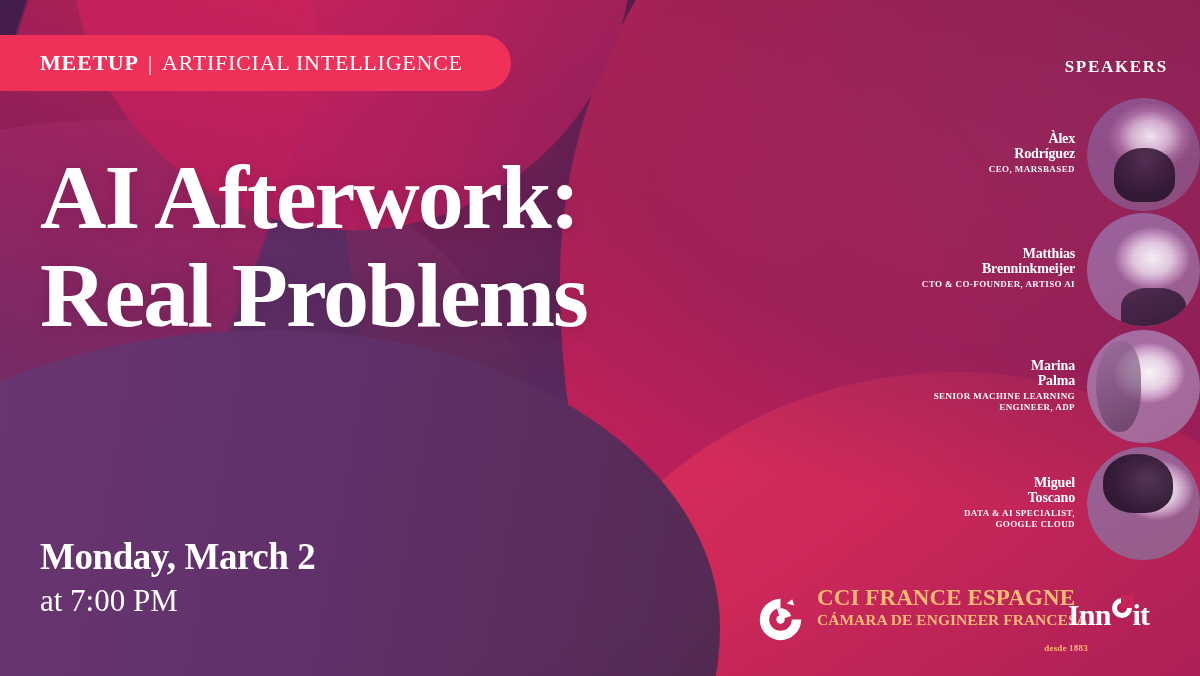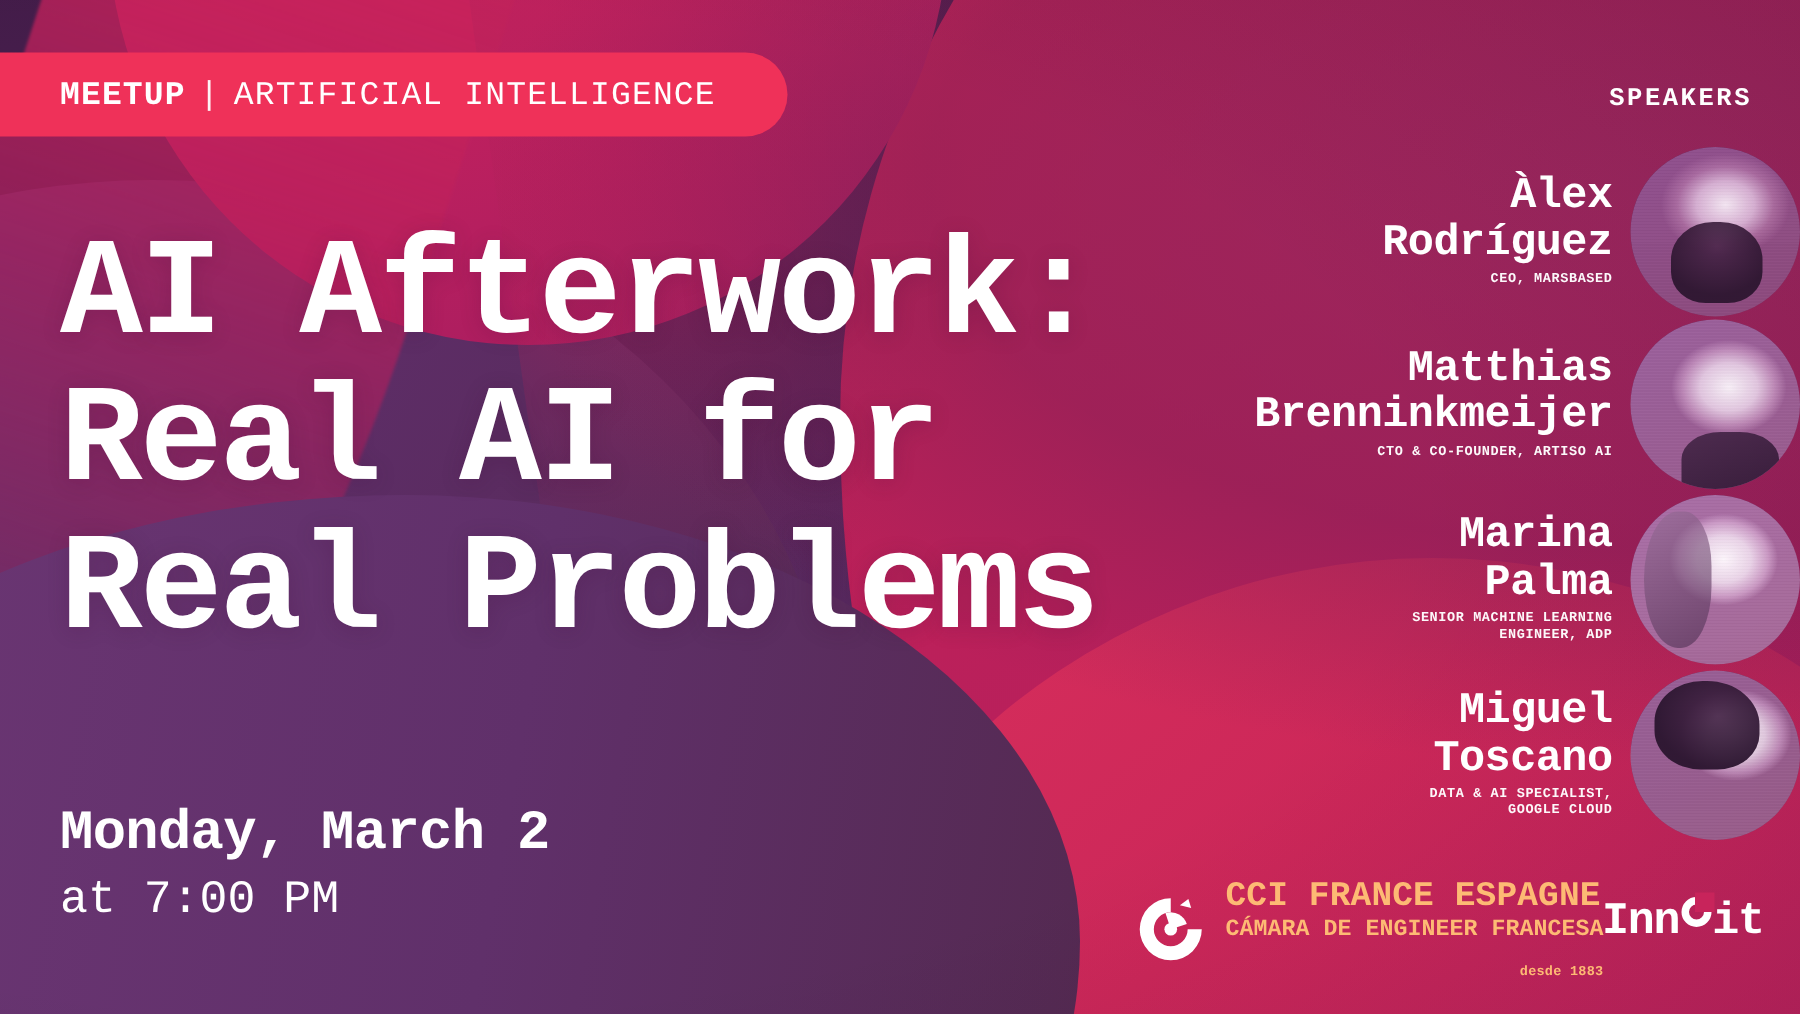--- a/index.html
+++ b/index.html
@@ -1,21 +1,21 @@
 <!DOCTYPE html>
 <html><head>
 <meta charset="utf-8">
 <style>
   * { margin:0; padding:0; box-sizing:border-box; }
   html,body { background:#222; }
   .poster {
     position:relative;
     width:1200px; height:676px;
     overflow:hidden;
-    font-family:Liberation Mono, monospace;
+    font-family:Liberation Serif, serif;
     background:#5a2a62;
   }
 
   
   .bg-base{
     position:absolute; inset:0;
     background:
       radial-gradient(120% 95% at 8% 92%, #6b3673 0%, #5c2c64 38%, #4a2050 72%, #431c49 100%);
   }
   .bg-purple-right{
@@ -144,21 +144,21 @@
     display:flex; align-items:center; justify-content:flex-end;
     width:400px;
   }
   .sp-text{
     text-align:right;
     color:#fff;
     padding-right:12px;
     padding-bottom:2px;
   }
   .sp-name{
-    font-size:29px; font-weight:bold; line-height:1.08;
+    font-size:14px; font-weight:bold; line-height:1.08;
     letter-spacing:-0.012em;
     white-space:pre-line;
   }
   .sp-role{
     font-size:9px; font-weight:bold; line-height:1.25;
     letter-spacing:.045em; margin-top:3px;
     white-space:pre-line;
     opacity:.97;
   }
   .sp-photo{
@@ -272,21 +272,20 @@
   <div class="vignette"></div>
 
   <div class="badge">
     <span class="b-strong">MEETUP</span>
     <span class="b-sep">|</span>
     <span class="b-light">ARTIFICIAL INTELLIGENCE</span>
   </div>
 
   <h1 class="title">
     <span class="tl">AI Afterwork:</span>
-    <span class="tl">Real AI for</span>
     <span class="tl">Real Problems</span>
   </h1>
 
   <div class="datewrap">
     <div class="date-main">Monday, March 2</div>
     <div class="date-sub">at 7:00 PM</div>
   </div>
 
   <div class="speakers-title">SPEAKERS</div>
 

